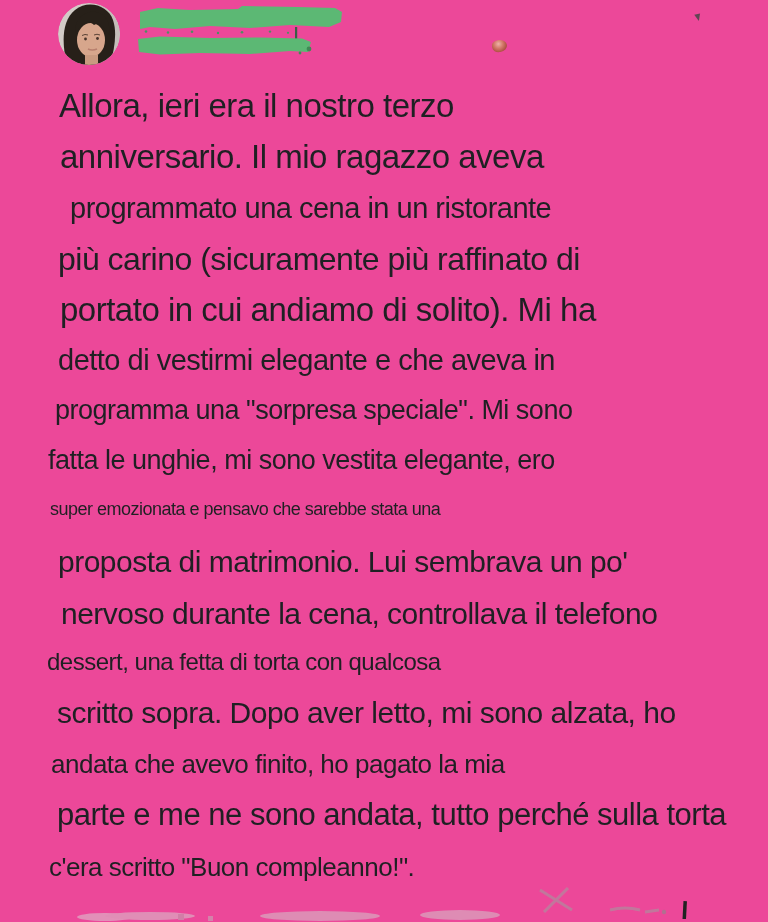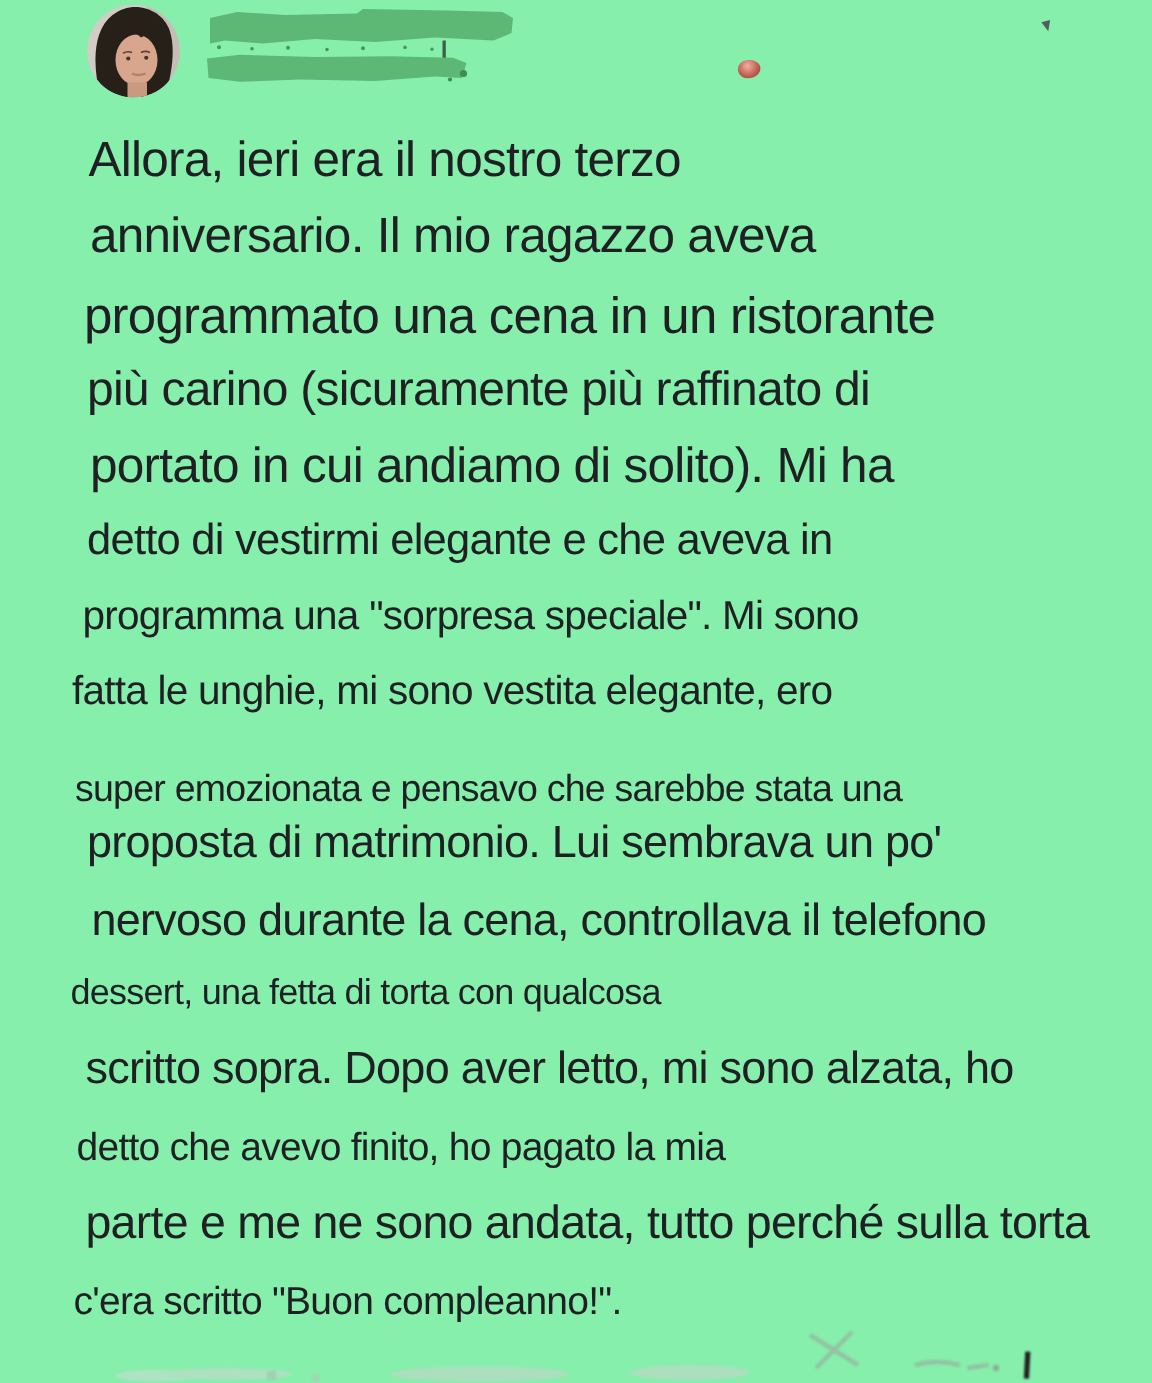--- a/index.html
+++ b/index.html
@@ -1,19 +1,19 @@
 <!DOCTYPE html>
 <html><head>
 <meta charset="utf-8">
 <style>
   html,body{margin:0;padding:0;}
   .page{
     position:relative;
     width:768px;height:922px;
-    background:#86efac;
+    background:#ec4899;
     overflow:hidden;
     font-family:"Liberation Sans","DejaVu Sans",sans-serif;
   }
   
   .avatar{
     position:absolute;left:58px;top:3px;width:62px;height:62px;
     border-radius:50%;overflow:hidden;
   }
   .redaction-svg{position:absolute;left:130px;top:2px;}
   .heart-mark{
@@ -29,27 +29,27 @@
     transform:rotate(-14deg);opacity:.85;
   }
   
   .post-body{position:absolute;inset:0;color:#1f2023;}
   .ln{
     position:absolute;white-space:nowrap;
     letter-spacing:-0.5px;font-weight:400;line-height:1.2;
   }
   .ln:nth-of-type(1){left:59px;top:86px;font-size:33px;}
   .ln:nth-of-type(2){left:60px;top:137px;font-size:33px;}
-  .ln:nth-of-type(3){left:56px;top:191px;font-size:34px;}
+  .ln:nth-of-type(3){left:70px;top:191px;font-size:29px;}
   .ln:nth-of-type(4){left:58px;top:240px;font-size:32px;}
   .ln:nth-of-type(5){left:60px;top:290px;font-size:33px;}
   .ln:nth-of-type(6){left:58px;top:343px;font-size:29px;}
   .ln:nth-of-type(7){left:55px;top:394px;font-size:27px;}
   .ln:nth-of-type(8){left:48px;top:444px;font-size:27px;}
-  .ln:nth-of-type(9){left:50px;top:511px;font-size:25px;}
+  .ln:nth-of-type(9){left:50px;top:499px;font-size:18px;}
   .ln:nth-of-type(10){left:58px;top:544px;font-size:30px;}
   .ln:nth-of-type(11){left:61px;top:596px;font-size:30px;}
   .ln:nth-of-type(12){left:47px;top:648px;font-size:24px;}
   .ln:nth-of-type(13){left:57px;top:695px;font-size:30px;}
   .ln:nth-of-type(14){left:51px;top:749px;font-size:26px;}
   .ln:nth-of-type(15){left:57px;top:796px;font-size:31px;}
   .ln:nth-of-type(16){left:49px;top:852px;font-size:26px;}
   .ln:nth-of-type(17){left:55px;top:895px;font-size:29px;}
   
   .smudges{position:absolute;left:0;top:886px;filter:blur(0.7px);}
@@ -115,21 +115,21 @@
     <div class="ln">più carino (sicuramente più raffinato di</div>
     <div class="ln">portato in cui andiamo di solito). Mi ha</div>
     <div class="ln">detto di vestirmi elegante e che aveva in</div>
     <div class="ln">programma una "sorpresa speciale". Mi sono</div>
     <div class="ln">fatta le unghie, mi sono vestita elegante, ero</div>
     <div class="ln">super emozionata e pensavo che sarebbe stata una</div>
     <div class="ln">proposta di matrimonio. Lui sembrava un po'</div>
     <div class="ln">nervoso durante la cena, controllava il telefono</div>
     <div class="ln">dessert, una fetta di torta con qualcosa</div>
     <div class="ln">scritto sopra. Dopo aver letto, mi sono alzata, ho</div>
-    <div class="ln">detto che avevo finito, ho pagato la mia</div>
+    <div class="ln">andata che avevo finito, ho pagato la mia</div>
     <div class="ln">parte e me ne sono andata, tutto perché sulla torta</div>
     <div class="ln">c'era scritto "Buon compleanno!".</div>
   </div>
 
   <svg class="smudges" width="768" height="36" viewBox="0 0 768 36">
     <g opacity="0.5">
       <ellipse cx="105" cy="31" rx="28" ry="4" fill="#d8d8d8"></ellipse>
       <ellipse cx="150" cy="30" rx="45" ry="4" fill="#d4d4d4"></ellipse>
       <rect x="178" y="28" width="6" height="6" fill="#b5b5b5"></rect>
       <rect x="208" y="30" width="5" height="5" fill="#bcbcbc"></rect>

